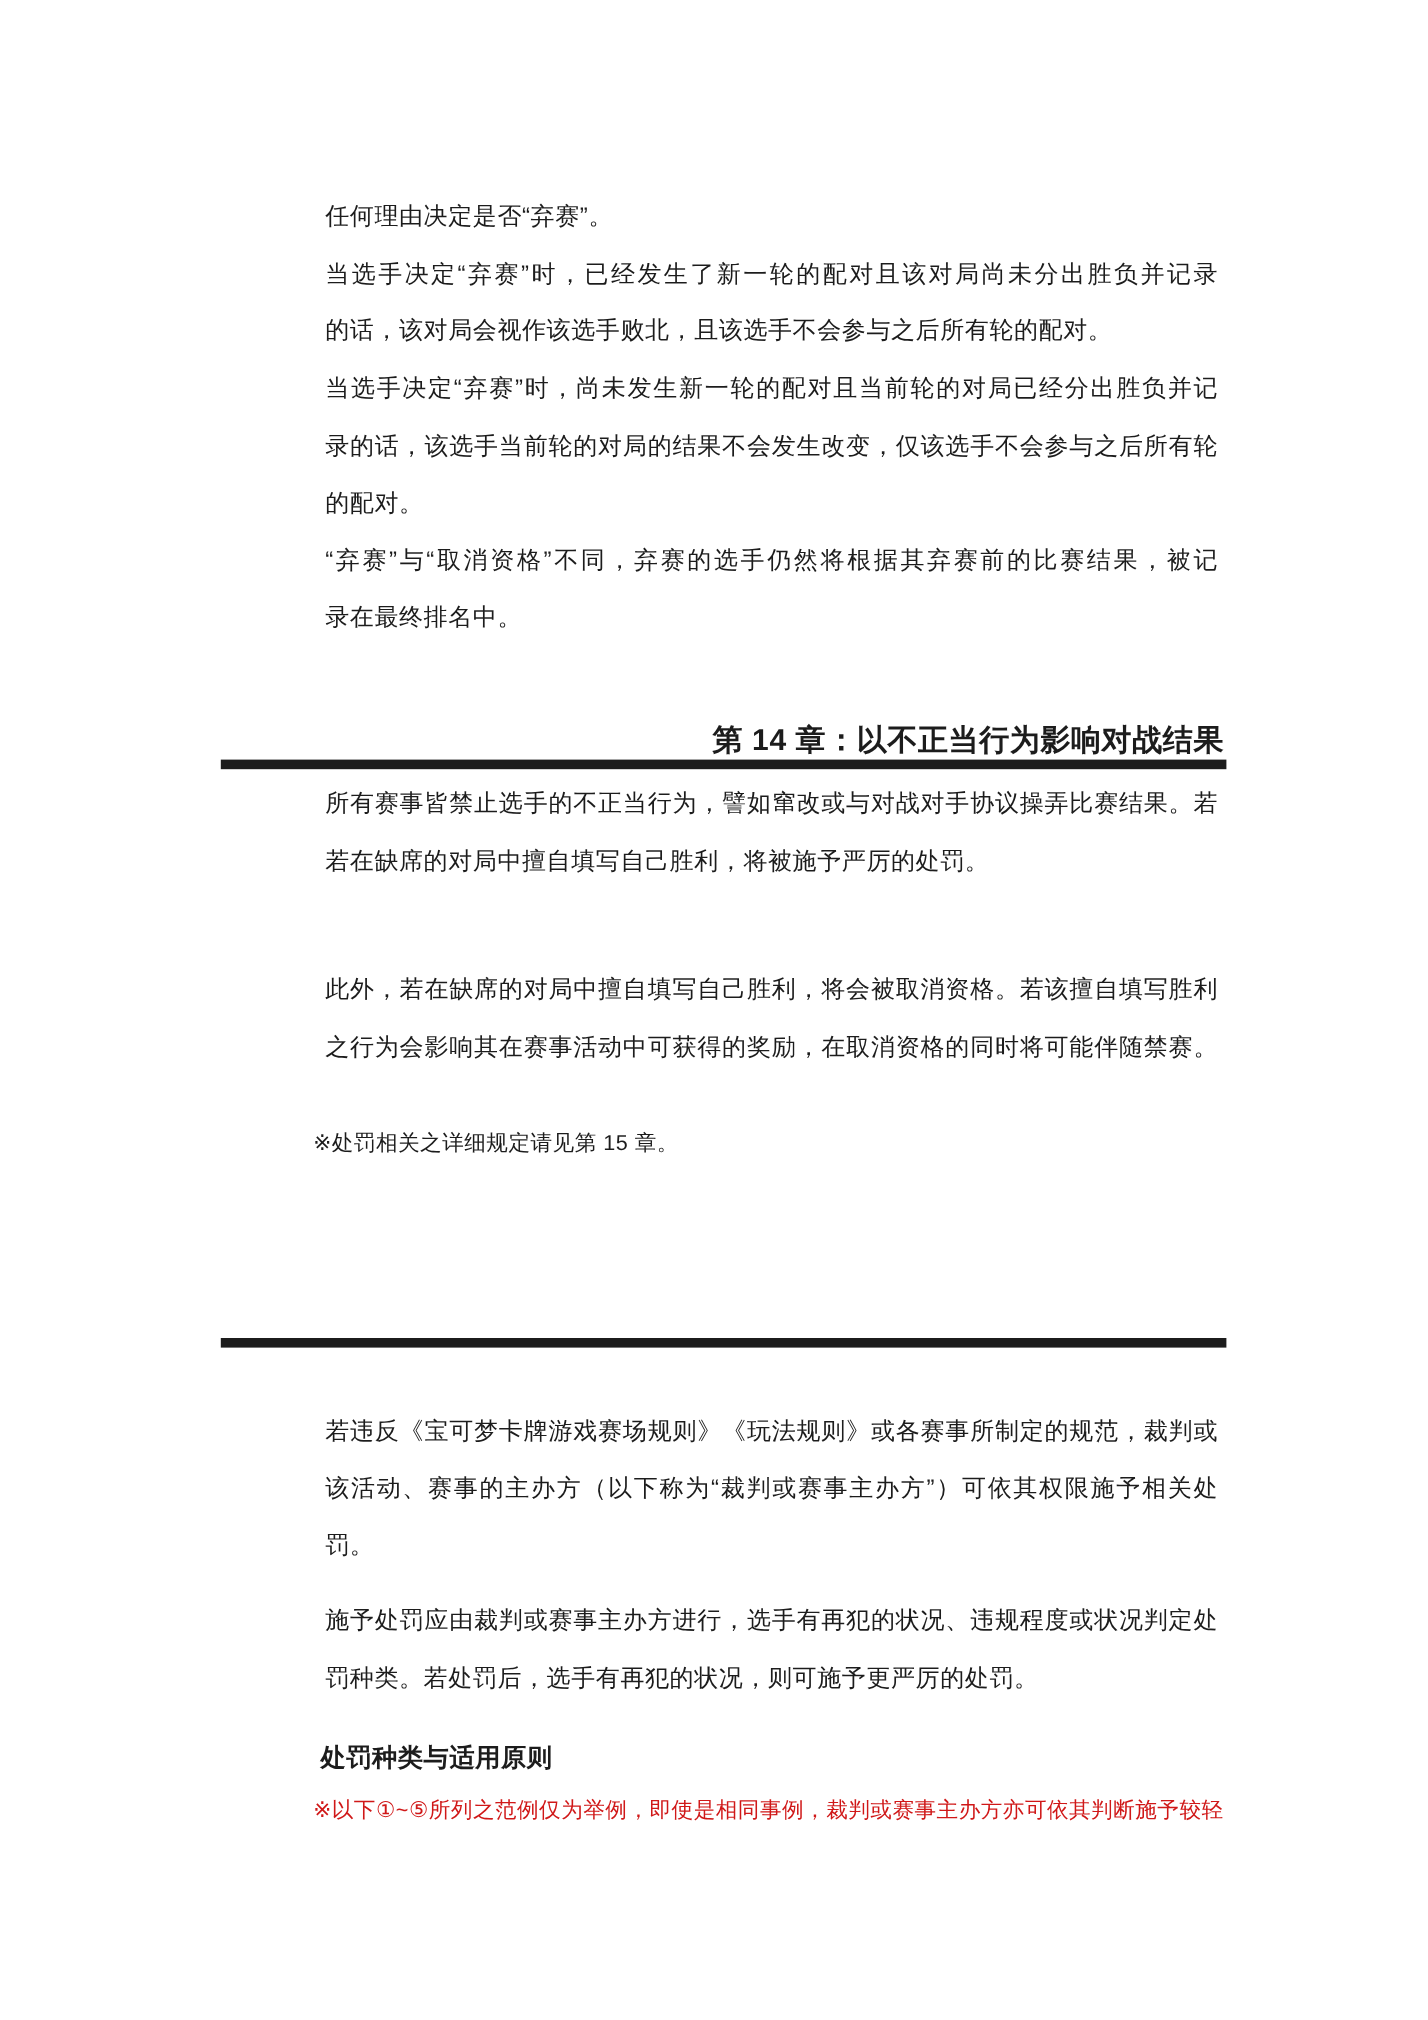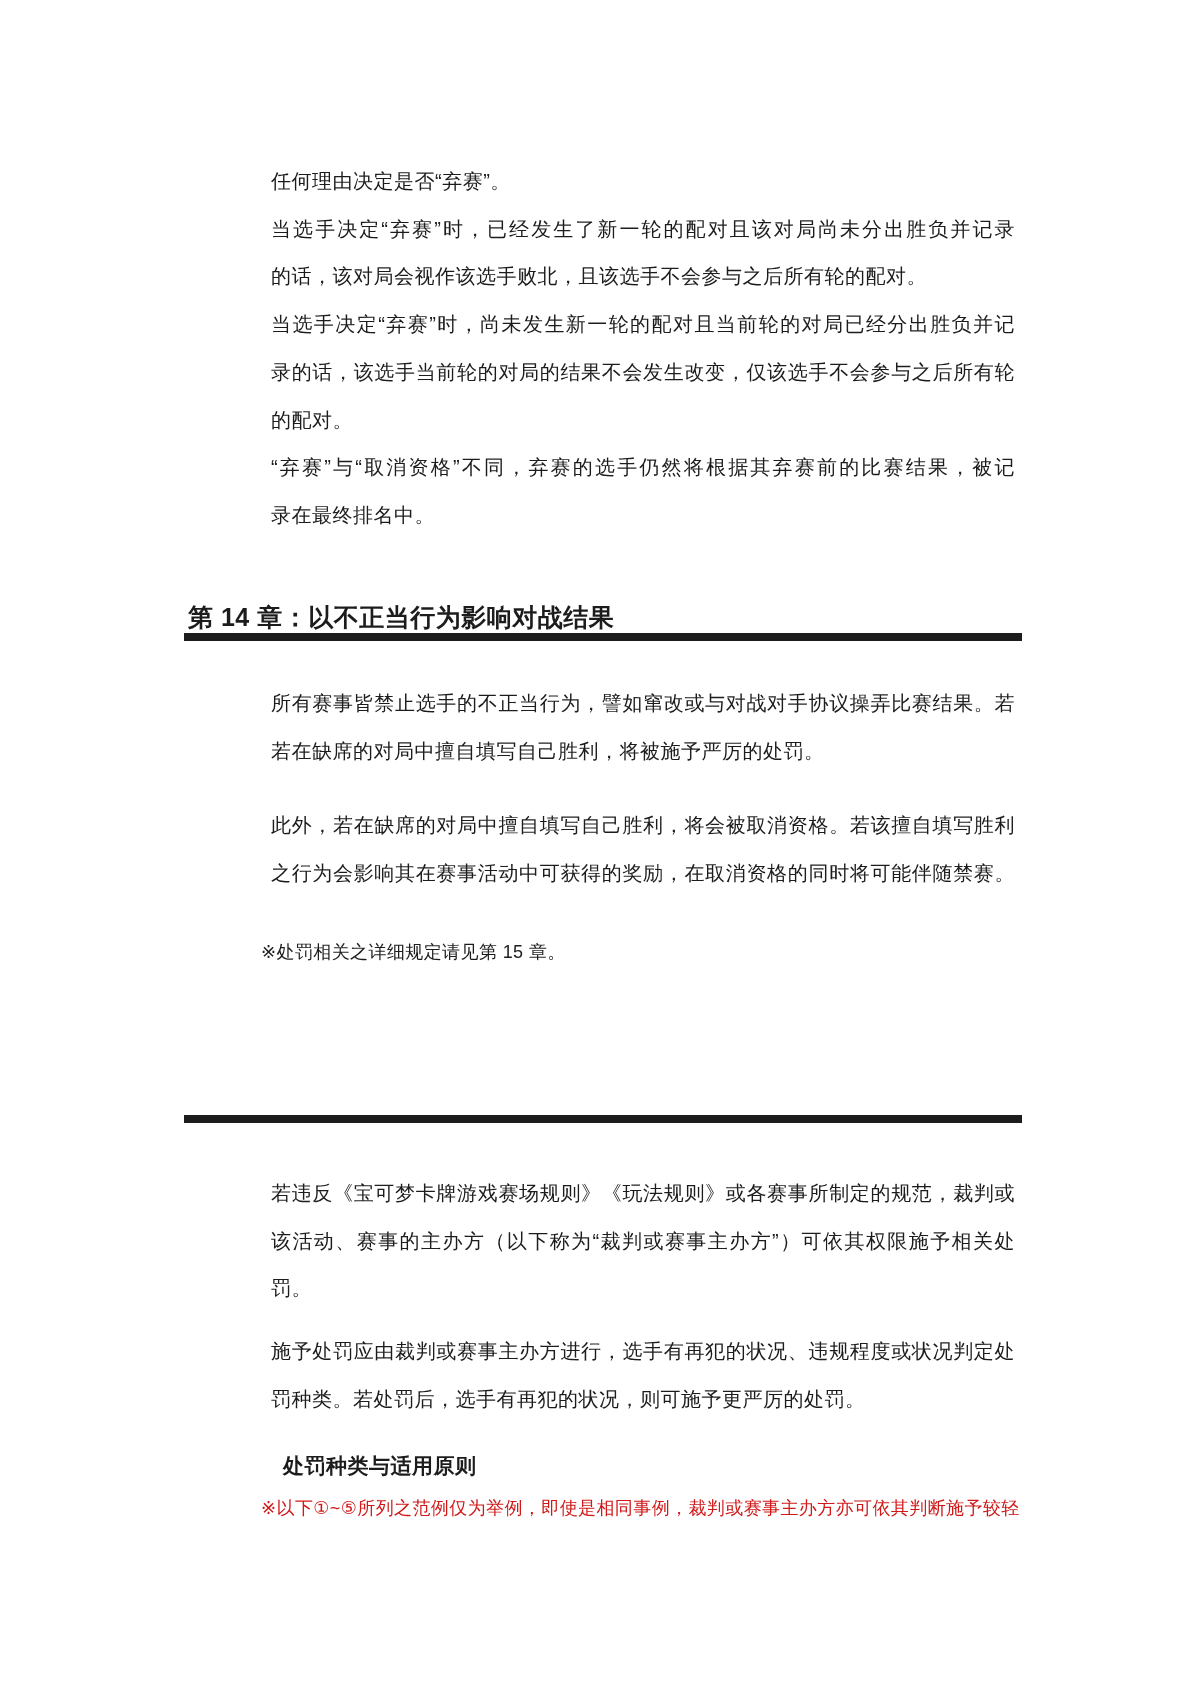--- a/index.html
+++ b/index.html
@@ -40,20 +40,21 @@
   .chapter {
     position: absolute;
     left: 176px;
     width: 840px;
     font-size: 25px;
     font-weight: bold;
     line-height: 34px;
     letter-spacing: 0.5px;
     color: var(--text-color);
     white-space: nowrap;
+    text-align: right;
   }
   .rule {
     position: absolute;
     left: 176px;
     width: 838px;
     height: 2px;
     background: var(--rule-color);
   }
   
   .note {
@@ -70,21 +71,20 @@
   
   .subheading {
     position: absolute;
     left: 255px;
     font-size: 21px;
     font-weight: bold;
     line-height: 28px;
     letter-spacing: 0.5px;
     color: var(--text-color);
     white-space: nowrap;
-    margin-left: 16px;
   }
 </style>
 </head>
 <body>
 
 <div class="page">
 
   <section class="para" style="top:146px">
       <div class="line">任何理由决定是否“弃赛”。</div>
       <div class="line fill">当选手决定“弃赛”时，已经发生了新一轮的配对且该对局尚未分出胜负并记录</div>
@@ -92,21 +92,21 @@
       <div class="line fill">当选手决定“弃赛”时，尚未发生新一轮的配对且当前轮的对局已经分出胜负并记</div>
       <div class="line fill">录的话，该选手当前轮的对局的结果不会发生改变，仅该选手不会参与之后所有轮</div>
       <div class="line">的配对。</div>
       <div class="line fill">“弃赛”与“取消资格”不同，弃赛的选手仍然将根据其弃赛前的比赛结果，被记</div>
       <div class="line">录在最终排名中。</div>
     </section>
 
   <h2 class="chapter" style="top:588px">第 14 章：以不正当行为影响对战结果</h2>
   <div class="rule" style="top:625px"></div>
 
-  <section class="para" style="top:668px">
+  <section class="para" style="top:635px">
       <div class="line fill">所有赛事皆禁止选手的不正当行为，譬如窜改或与对战对手协议操弄比赛结果。若</div>
       <div class="line">若在缺席的对局中擅自填写自己胜利，将被施予严厉的处罚。</div>
     </section>
 
   <section class="para" style="top:790px">
       <div class="line fill">此外，若在缺席的对局中擅自填写自己胜利，将会被取消资格。若该擅自填写胜利</div>
       <div class="line fill">之行为会影响其在赛事活动中可获得的奖励，在取消资格的同时将可能伴随禁赛。</div>
     </section>
 
   <div class="note" style="top:928px">※处罚相关之详细规定请见第 15 章。</div>

